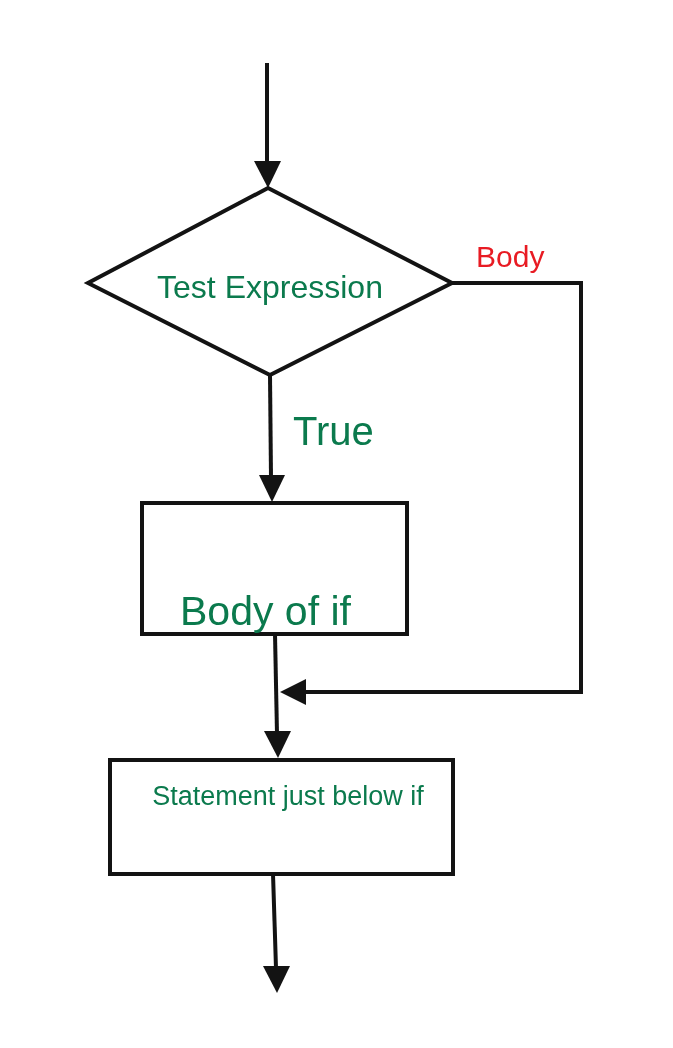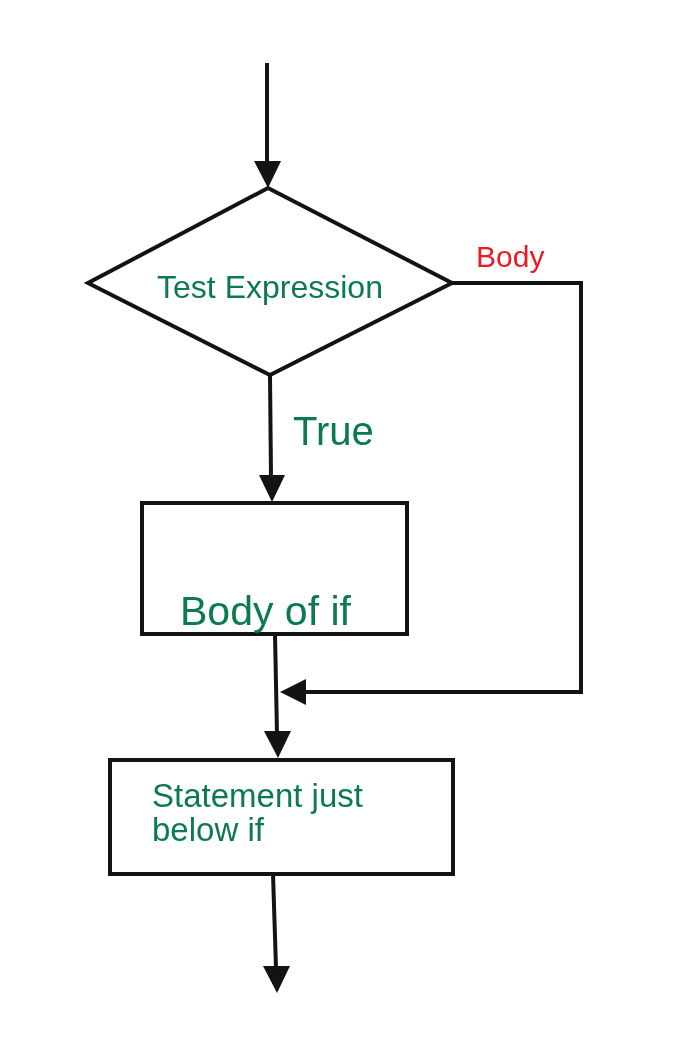--- a/index.html
+++ b/index.html
@@ -52,23 +52,24 @@
     top: 547px;
     font-size: 41px;
     line-height: 35px;
     white-space: nowrap;
     margin-top: 47px;
   }
   .statement-label {
     left: 152px;
     top: 779px;
     width: 272px;
-    font-size: 33px;
+    font-size: 27px;
     line-height: 34px;
     white-space: normal;
+    text-align: center;
   }
   .shape-line {
     stroke: #131313;
     stroke-width: 4;
     fill: none;
     stroke-linejoin: miter;
   }
   .shape-fill {
     stroke: #131313;
     stroke-width: 4;

